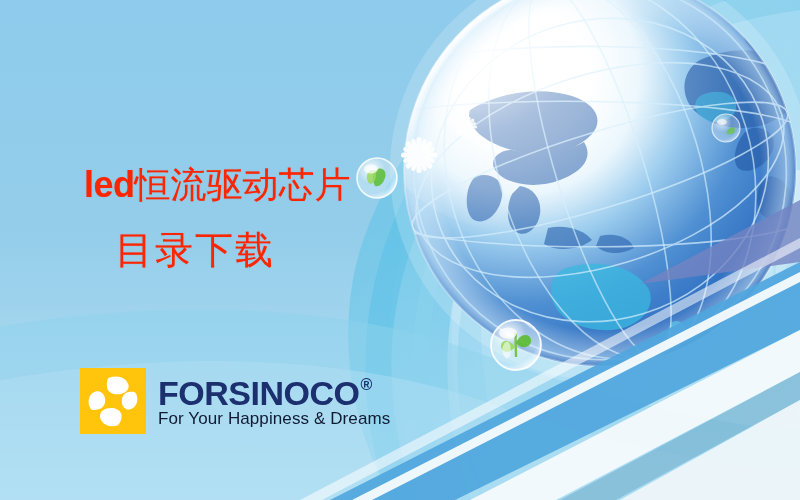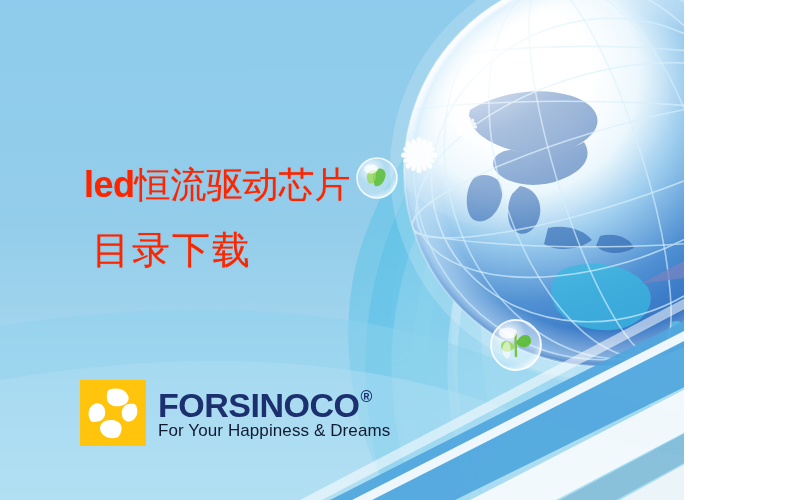--- a/index.html
+++ b/index.html
@@ -8,21 +8,21 @@
     padding: 0;
     background: #ffffff;
   }
   body {
     font-family: "Liberation Sans", sans-serif;
   }
 
   
   .banner {
     position: relative;
-    width: 684px;
+    width: 800px;
     height: 500px;
     overflow: hidden;
     background: linear-gradient(180deg,
         #8ecbec 0%,
         #8ecae9 22%,
         #94cdea 46%,
         #a4d6ee 70%,
         #bbe1f3 88%,
         #cfe9f6 100%);
   }
@@ -56,33 +56,33 @@
     font-size: 36px;
     letter-spacing: -0.5px;
   }
   .headline .line1 .han {
     font-family: "DejaVu Serif", "DejaVu Sans", serif;
     font-weight: 400;
     font-size: 36px;
   }
   .headline .line2 {
     margin-top: 20px;
-    margin-left: 8px;
+    margin-left: 31px;
     font-family: "DejaVu Serif", "DejaVu Sans", serif;
     font-size: 38px;
     font-weight: 400;
     white-space: nowrap;
     letter-spacing: 2px;
   }
 
   
   .logo {
     position: absolute;
     left: 68px;
-    top: 380px;
+    top: 368px;
     z-index: 40;
     display: flex;
     align-items: center;
     padding-left: 12px;
   }
   .logo-mark {
     width: 66px;
     height: 66px;
     background: #ffc40b;
     flex: 0 0 auto;

